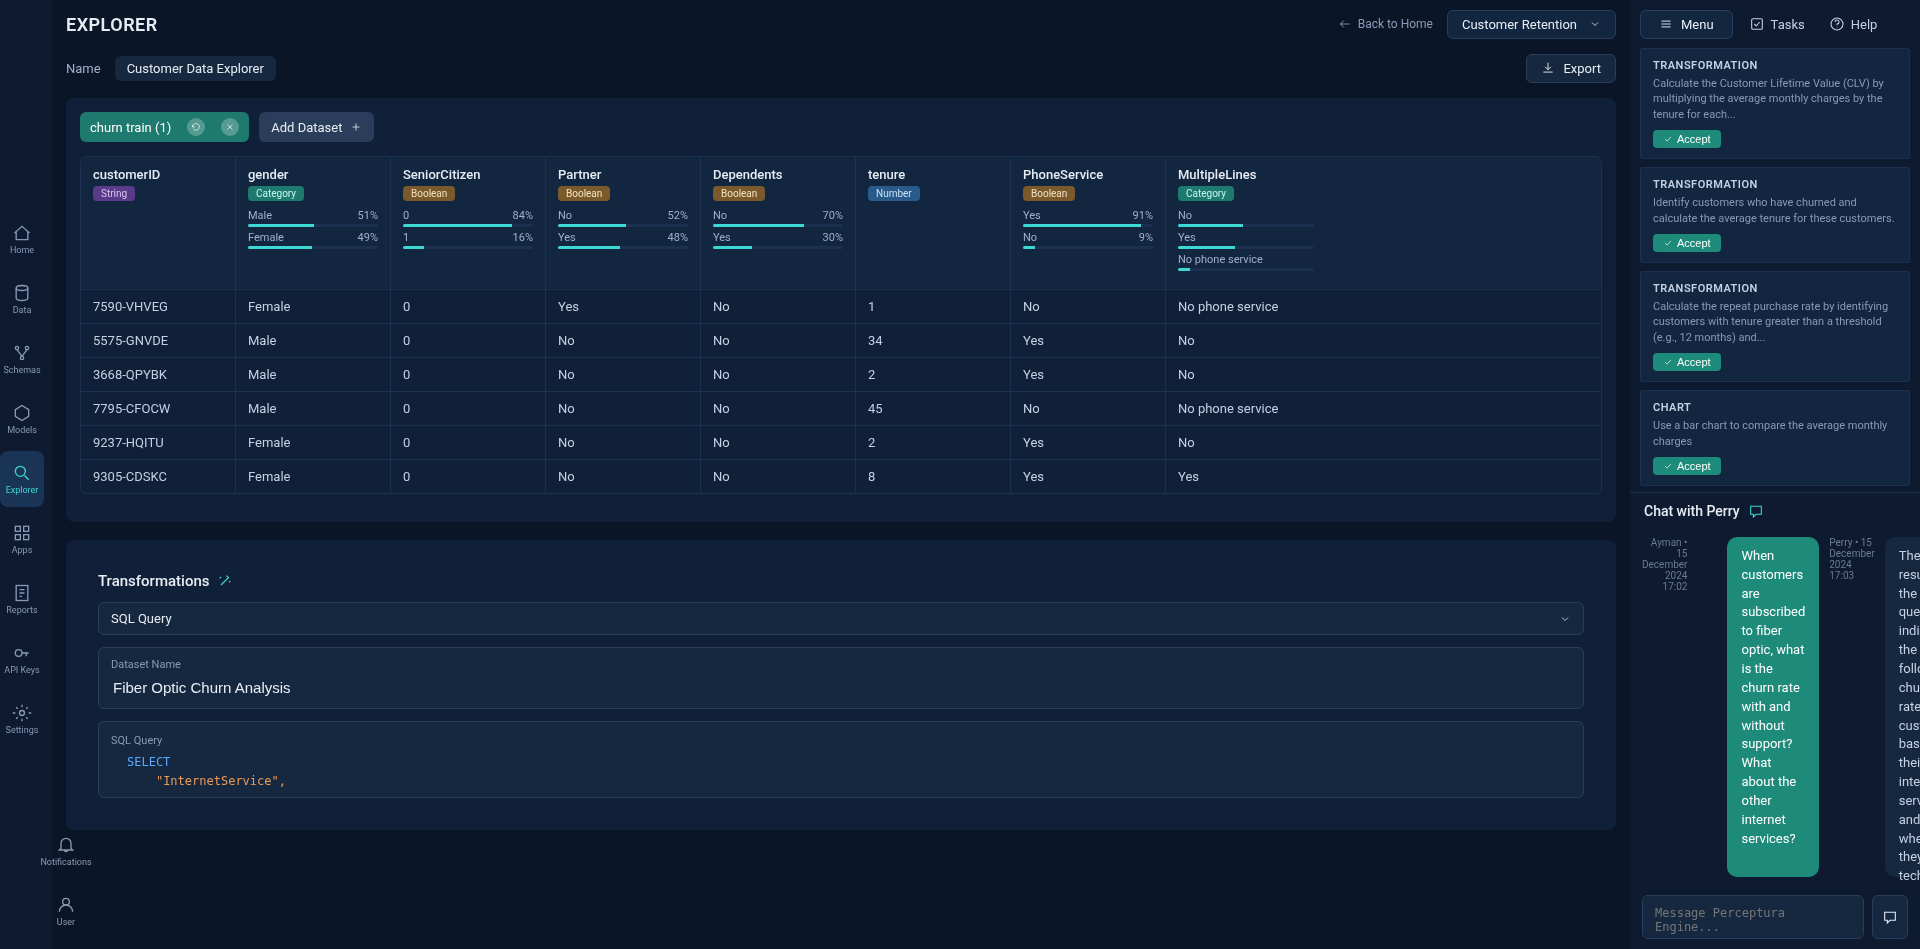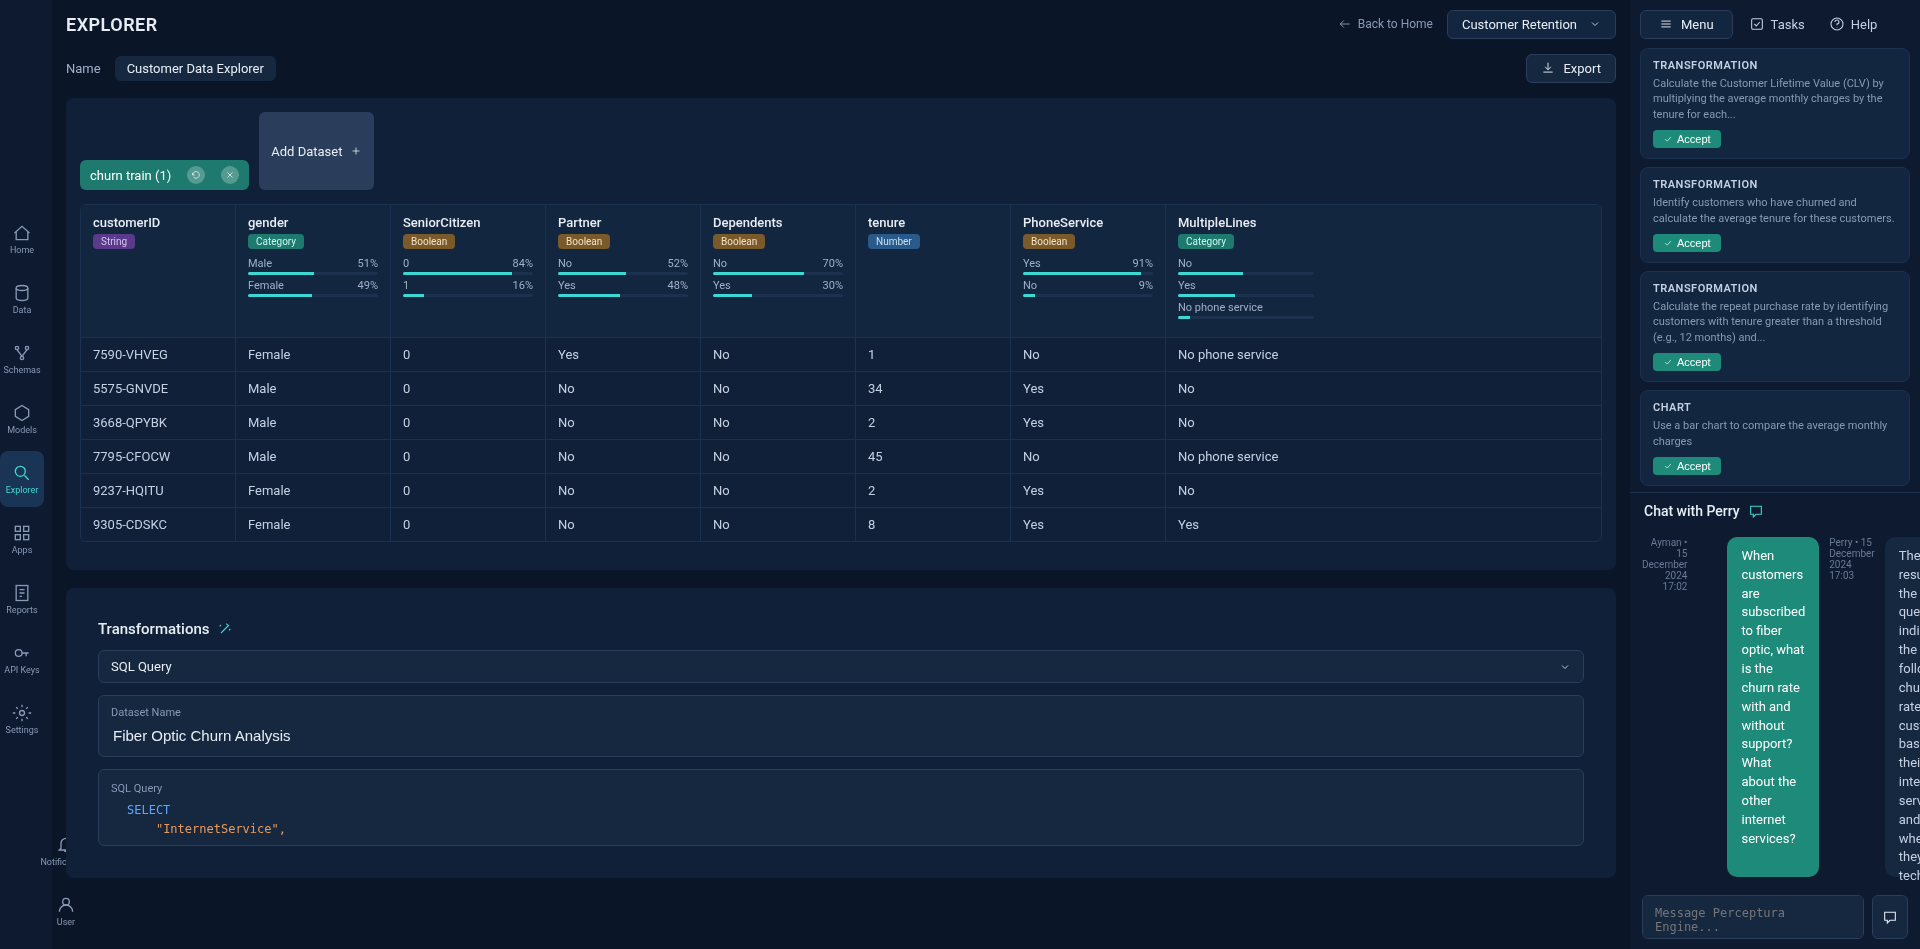--- a/index.html
+++ b/index.html
@@ -31,21 +31,21 @@
 .name-label { font-size: 13px; color: #9fb0cb; }
 .name-value { background: #162840; border-radius: 6px; padding: 5px 12px; font-size: 13px; }
 .export-btn { margin-left: auto; display: flex; gap: 8px; background: #162840; border: 1px solid #2a3d5a; border-radius: 6px; padding: 6px 14px; font-size: 13px; cursor: pointer; }
 
 
 .content { flex: 1; padding: 10px 14px 14px 14px; display: flex; flex-direction: column; gap: 18px; overflow: hidden; min-height: 0; }
 
 
 .table-card { background: #102038; border-radius: 8px; padding: 14px 14px 20px 14px; display: flex; flex-direction: column; min-height: 0; }
 .chip-row { display: flex; gap: 10px; margin-bottom: 14px; }
-.chip { background: #1e7a6e; color: #fff; border-radius: 6px; padding: 6px 10px; display: flex; align-items: center; gap: 16px; font-size: 13px; margin-top: 48px; }
+.chip { background: #1e7a6e; color: #fff; border-radius: 6px; padding: 6px 10px; display: flex; align-items: center; gap: 16px; font-size: 13px; }
 .chip .icon-circle { width: 18px; height: 18px; border-radius: 50%; background: rgba(255,255,255,0.25); display: flex; align-items: center; justify-content: center; cursor: pointer; }
 .add-chip { background: #2a3d5a; color: #e8edf4; border-radius: 6px; padding: 6px 12px; display: flex; align-items: center; gap: 8px; font-size: 13px; cursor: pointer; }
 
 
 .table-scroll { overflow-x: auto; overflow-y: hidden; padding-bottom: 8px; }
 .table-scroll::-webkit-scrollbar { height: 6px; }
 .table-scroll::-webkit-scrollbar-thumb { background: #2a3d5a; border-radius: 3px; }
 .data-table { display: flex; flex-direction: column; min-width: 1340px; border: 1px solid #1c3050; border-radius: 6px; overflow: hidden; }
 .header-row { display: flex; background: #122640; }
 .col-header { border-right: 1px solid #1c3050; padding: 10px 12px 8px 12px; display: flex; flex-direction: column; gap: 4px; min-height: 132px; }
@@ -87,21 +87,21 @@
 .sql-field-wrap { background: #162840; border: 1px solid #2a3d5a; border-radius: 6px; padding: 6px 0 4px 0; }
 .sql-code { font-family: "SF Mono", Consolas, monospace; font-size: 12px; padding: 6px 14px 2px 28px; line-height: 1.6; }
 .kw-select { color: #5aa8ff; }
 .kw-string { color: #e89a5a; }
 
 
 .right-panel { width: 290px; background: #0d1a30; display: flex; flex-direction: column; }
 .refresh-row { padding: 12px 14px; display: flex; justify-content: center; }
 .refresh-btn { background: #1e8a7a; color: #fff; border: none; border-radius: 6px; padding: 6px 14px; font-size: 12px; display: flex; align-items: center; gap: 6px; cursor: pointer; }
 .rec-list { display: flex; flex-direction: column; gap: 8px; padding: 0 10px; overflow-y: hidden; }
-.rec-card { background: #122640; border: 1px solid #1c3050; border-radius: 8px; padding: 10px 12px; }
+.rec-card { background: #122640; border: 1px solid #1c3050; border-radius: 2px; padding: 10px 12px; }
 .rec-type { font-size: 11px; font-weight: 600; color: #c5d1e3; letter-spacing: 0.5px; margin-bottom: 4px; }
 .rec-desc { font-size: 11px; color: #8999b5; line-height: 1.4; margin-bottom: 8px; }
 .accept-btn { background: #1e8a7a; color: #fff; border: none; border-radius: 4px; padding: 3px 10px; font-size: 11px; display: flex; align-items: center; gap: 4px; cursor: pointer; }
 
 .chat-panel { margin-top: 6px; border-top: 1px solid #1c3050; display: flex; flex-direction: column; flex: 1; min-height: 0; }
 .chat-header { padding: 10px 14px; display: flex; align-items: flex-start; gap: 8px; font-size: 14px; font-weight: 500; }
 .chat-body { flex: 1; padding: 8px 12px; display: flex; flex-direction: row; gap: 10px; overflow-y: auto; min-height: 0; }
 .msg-meta { font-size: 10px; color: #6a7a94; }
 .msg-meta.right { text-align: right; }
 .msg-bubble { border-radius: 10px; padding: 10px 14px; font-size: 13px; line-height: 1.45; }

